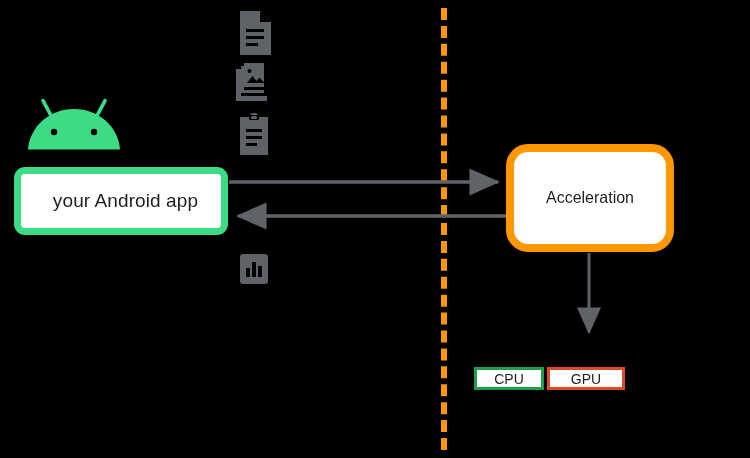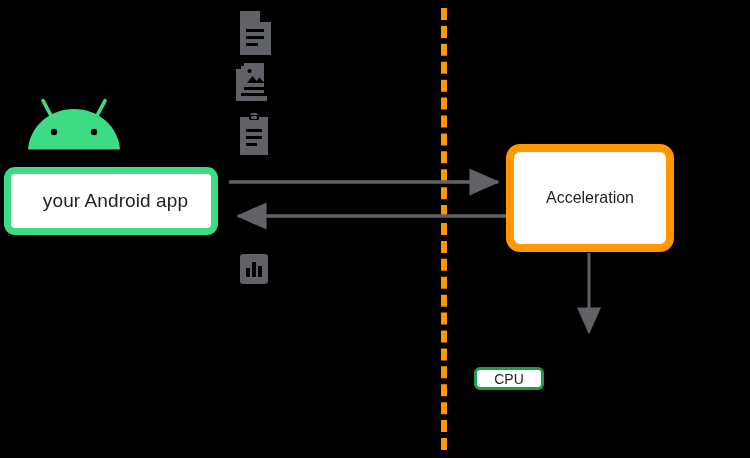--- a/index.html
+++ b/index.html
@@ -21,21 +21,21 @@
     position: absolute;
     left: 22px;
     top: 96px;
     width: 104px;
     height: 74px;
   }
 
   
   .client-box {
     position: absolute;
-    left: 4px;
+    left: 14px;
     top: 167px;
     width: 214px;
     height: 68px;
     box-sizing: border-box;
     background: #FFFFFF;
     border: 7px solid #3DDC84;
     border-radius: 11px;
     display: flex;
     align-items: center;
     justify-content: center;
@@ -51,21 +51,21 @@
   
   .service-box {
     position: absolute;
     left: 506px;
     top: 144px;
     width: 168px;
     height: 108px;
     box-sizing: border-box;
     background: #FFFFFF;
     border: 8px solid #FF9800;
-    border-radius: 14px;
+    border-radius: 22px;
     display: flex;
     flex-direction: row;
     align-items: center;
     justify-content: center;
   }
   .service-box .line {
     font-size: 16px;
     color: #1F1F1F;
     line-height: 1.32;
     white-space: nowrap;
@@ -100,21 +100,21 @@
   .icon-doc     { left: 237px; top: 11px;  width: 34px; height: 44px; }
   .icon-photos  { left: 236px; top: 63px;  width: 36px; height: 38px; }
   .icon-clip    { left: 238px; top: 113px; width: 32px; height: 42px; }
   .icon-chart   { left: 240px; top: 254px; width: 28px; height: 30px; }
 
   
   .chip {
     position: absolute;
     box-sizing: border-box;
     background: #FFFFFF;
-    border-radius: 6px;
+    border-radius: 0;
     display: flex;
     align-items: center;
     justify-content: center;
     font-size: 14px;
     color: #1F1F1F;
   }
   .chip-cpu {
     left: 474px;
     top: 367px;
     width: 70px;
@@ -219,14 +219,17 @@
     </g>
 
     <g>
       <line x1="589" y1="253" x2="589" y2="332" stroke="#5F6368" stroke-width="3" marker-end="url(#ah-down)"></line>
     </g>
   </svg>
 
   <div class="chip chip-cpu">
     <span>CPU</span>
   </div>
+  <div class="chip chip-gpu">
+    <span>GPU</span>
+  </div>
 
 </div>
 
 </body></html>

